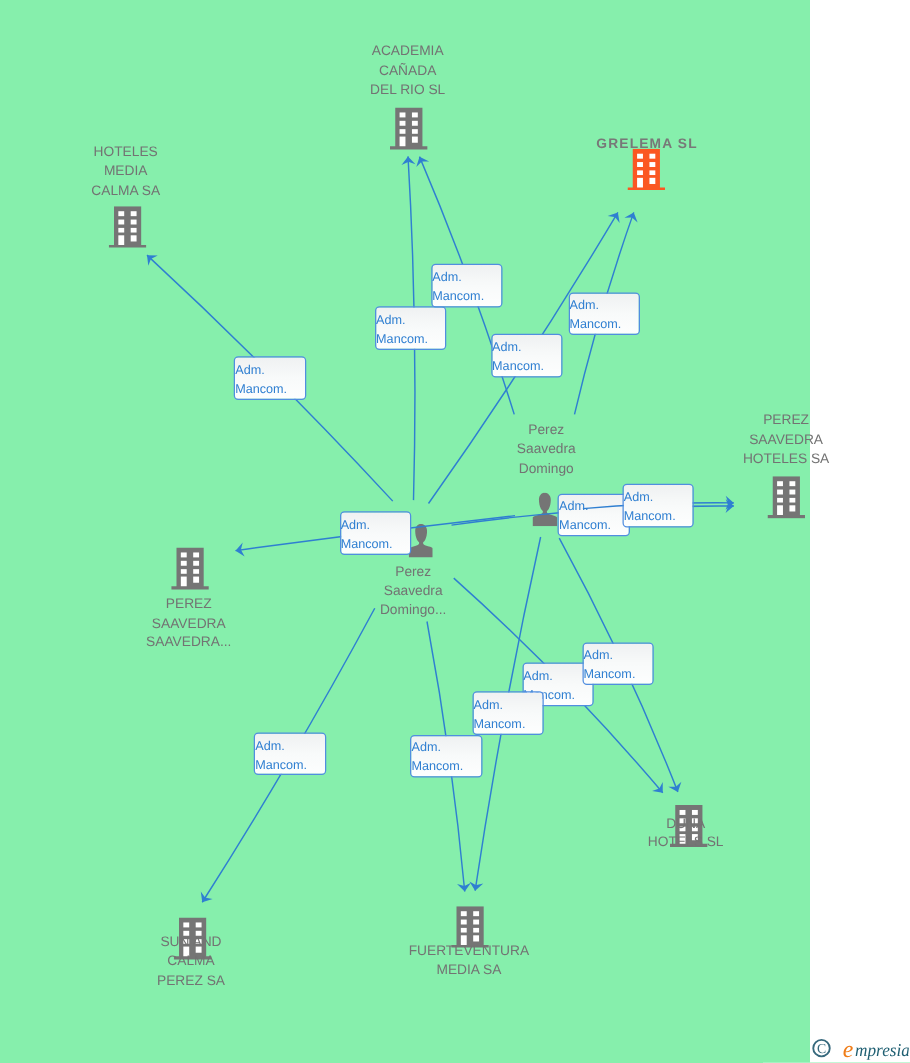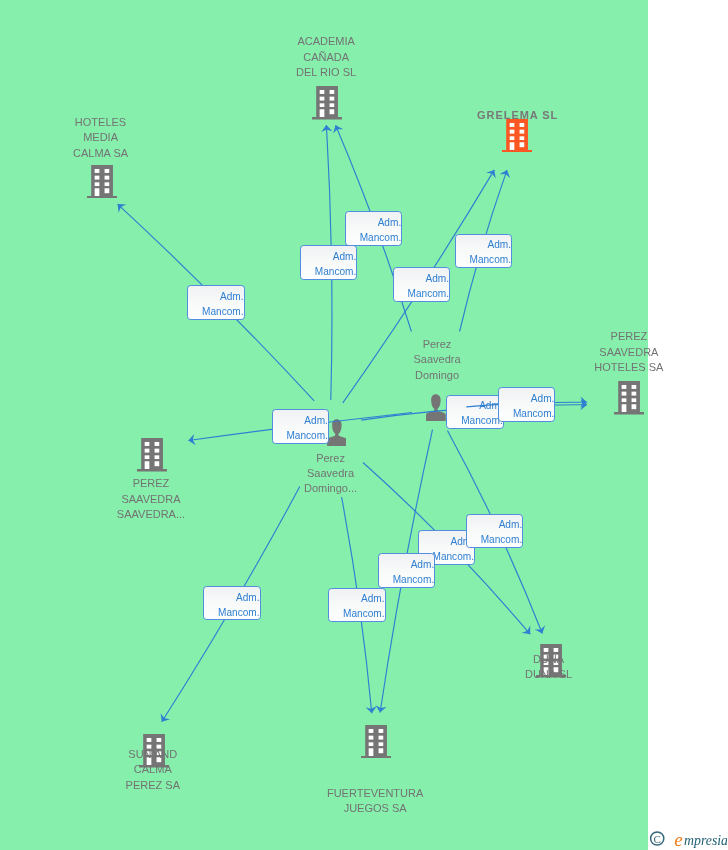--- a/index.html
+++ b/index.html
@@ -12,21 +12,21 @@
   .rel{z-index:2;}
   .node{position:absolute;}
   .node .ico{position:absolute;display:block;left:50%;}
   .lbl{position:absolute;left:50%;transform:translateX(-50%);text-align:center;
        color:#737373;font-size:11px;line-height:15.4px;white-space:nowrap;}
   .lbl span{display:block;}
   .lbl.bold span{font-weight:bold;color:#787878;letter-spacing:0.95px;text-indent:0.95px;}
   .rel{position:absolute;width:57.4px;height:34.4px;box-sizing:border-box;
        background:linear-gradient(180deg,#eff1f2 0%,#f8fafa 50%,#fdfefe 100%);
        border:1.3px solid #518ee0;border-radius:3.6px;}
-  .rel i{display:block;font-style:normal;position:absolute;left:0;right:0;text-align:right;
+  .rel i{display:block;font-style:normal;position:absolute;left:0;right:0;text-align:left;
          color:#2f7fd1;font-size:10.1px;line-height:10px;}
   .rel i.a{top:5.7px}
   .rel i.b{top:20.5px}
   #logo{position:absolute;left:645px;top:826px;}
 </style>
 </head>
 <body>
 
 <div id="stage">
 
@@ -207,21 +207,21 @@
         <rect x="17.56" y="3.97" width="4.7" height="3.96" fill="#fff"></rect>
     <rect x="7.67" y="10.65" width="4.7" height="3.95" fill="#fff"></rect>
         <rect x="17.56" y="10.65" width="4.7" height="3.95" fill="#fff"></rect>
     <rect x="7.67" y="17.32" width="4.7" height="3.71" fill="#fff"></rect>
         <rect x="17.56" y="17.32" width="4.7" height="3.71" fill="#fff"></rect>
     <rect x="7.67" y="23.26" width="4.7" height="7.74" fill="#fff"></rect>
         <rect x="17.56" y="23.26" width="4.7" height="4.94" fill="#fff"></rect>
   </svg>
   <div class="lbl" style="top:652px">
     <span>DUNA</span>
-    <span>DUNA SL</span>
+    <span>HOTELS SL</span>
   </div>
 </div>
 
 <div class="node" style="left:152.80px;top:0;width:0">
   <svg class="ico" width="30.2" height="33.6" viewBox="0 0 30.2 33.6" style="top:734.00px;margin-left:-14.00px">
     <path fill="#757575" d="M4.2 0h21.76v31H30.17V33.6H0V31h4.2z"></path>
     <rect x="7.67" y="3.97" width="4.7" height="3.96" fill="#fff"></rect>
         <rect x="17.56" y="3.97" width="4.7" height="3.96" fill="#fff"></rect>
     <rect x="7.67" y="10.65" width="4.7" height="3.95" fill="#fff"></rect>
         <rect x="17.56" y="10.65" width="4.7" height="3.95" fill="#fff"></rect>
@@ -242,23 +242,23 @@
     <path fill="#757575" d="M4.2 0h21.76v31H30.17V33.6H0V31h4.2z"></path>
     <rect x="7.67" y="3.97" width="4.7" height="3.96" fill="#fff"></rect>
         <rect x="17.56" y="3.97" width="4.7" height="3.96" fill="#fff"></rect>
     <rect x="7.67" y="10.65" width="4.7" height="3.95" fill="#fff"></rect>
         <rect x="17.56" y="10.65" width="4.7" height="3.95" fill="#fff"></rect>
     <rect x="7.67" y="17.32" width="4.7" height="3.71" fill="#fff"></rect>
         <rect x="17.56" y="17.32" width="4.7" height="3.71" fill="#fff"></rect>
     <rect x="7.67" y="23.26" width="4.7" height="7.74" fill="#fff"></rect>
         <rect x="17.56" y="23.26" width="4.7" height="4.94" fill="#fff"></rect>
   </svg>
-  <div class="lbl" style="top:786px">
+  <div class="lbl" style="top:754px">
     <span>FUERTEVENTURA</span>
-    <span>JUEGOS SA</span>
+    <span>MEDIA SA</span>
   </div>
 </div>
 
 <div class="rel" style="left: 299.9px; top: 245.4px; z-index: 4;">
   <i class="a">Adm.</i>
   <i class="b">Mancom.</i>
 </div>
 <div class="rel" style="left: 344.8px; top: 211.2px; z-index: 6;">
   <i class="a">Adm.</i>
   <i class="b">Mancom.</i>

